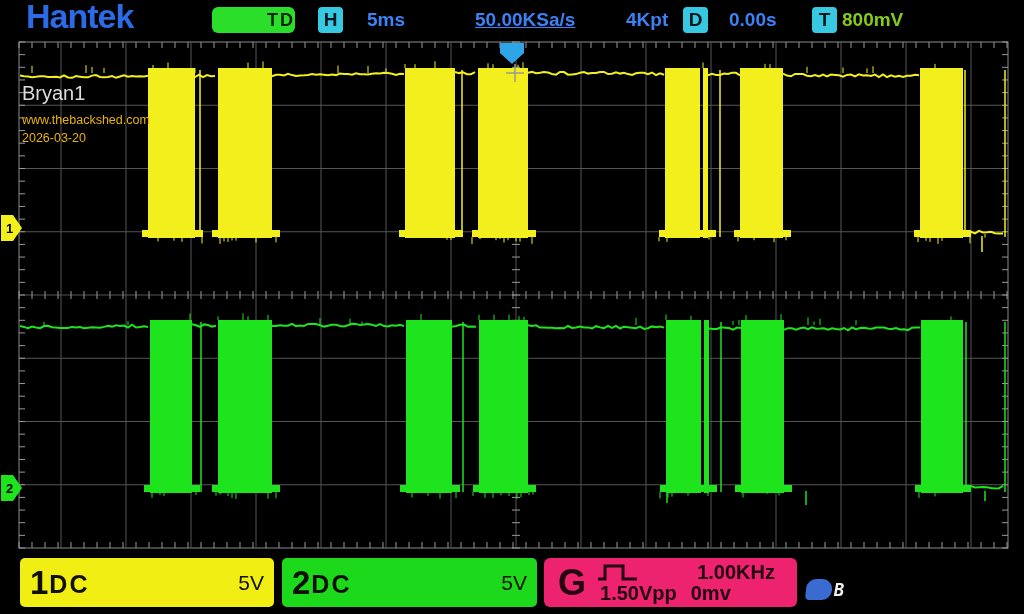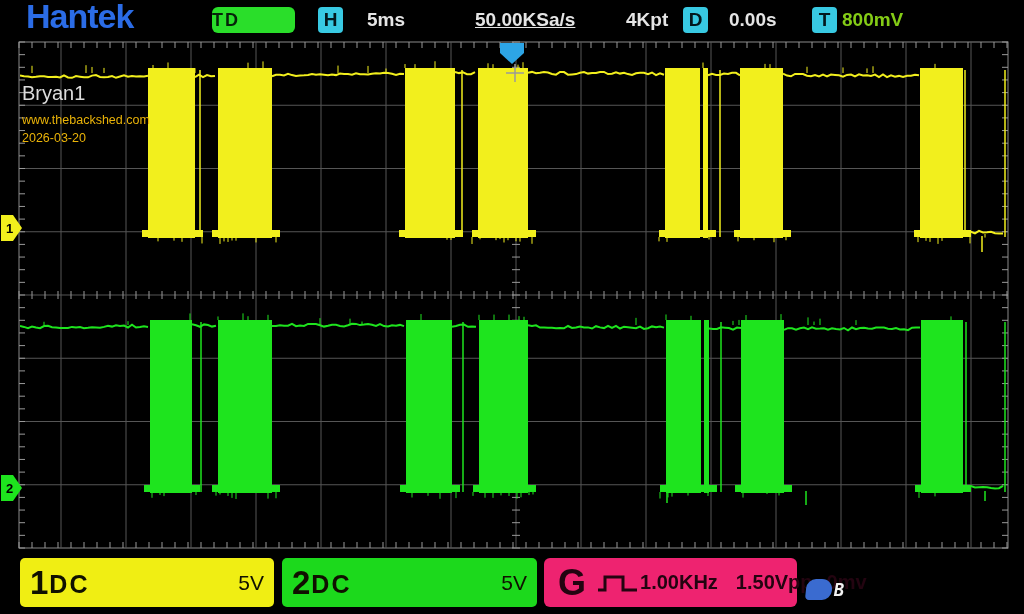--- a/index.html
+++ b/index.html
@@ -3,44 +3,44 @@
 <meta charset="utf-8">
 <style>
   html,body{margin:0;padding:0;background:#000;}
   #screen{position:relative;width:1024px;height:614px;background:#000;overflow:hidden;
           font-family:"Liberation Sans",sans-serif;}
   
   #topbar{position:absolute;left:0;top:0;width:1024px;height:29px;background:#000;}
   .logo{position:absolute;left:26px;top:-3px;font-size:34px;font-weight:800;letter-spacing:-1px;
         color:#2b6ce6;font-family:"Liberation Sans",sans-serif;}
   .badge-td{position:absolute;left:212px;top:7px;width:83px;height:26px;background:#2ade2a;
-        border-radius:6px;color:#06230a;font-weight:bold;font-size:18px;text-align:left;
+        border-radius:6px;color:#06230a;font-weight:bold;font-size:18px;text-align:right;
         line-height:26px;letter-spacing:2px;}
   .badge-cyan{position:absolute;top:7px;width:25px;height:26px;background:#38c9e2;border-radius:4px;
         color:#03181d;font-weight:bold;font-size:19px;text-align:center;line-height:26px;}
-  .tbt{position:absolute;top:9px;color:#e5e5e5;font-weight:bold;font-size:19px;}
+  .tbt{position:absolute;top:9px;color:#3b82f6;font-weight:bold;font-size:19px;}
   .tbt.yellow{color:#84cc16;}
   
   #overlay{position:absolute;left:22px;top:82px;color:#dcdcdc;line-height:1.15;}
   #overlay .l1{font-size:20px;margin-bottom:8px;}
   #overlay .l2,#overlay .l3{font-size:12.5px;margin-top:4px;color:#eab308;}
   
   #footer{position:absolute;left:0;top:553px;width:1024px;height:61px;background:#000;}
   .chbadge{position:absolute;top:5px;height:49px;border-radius:5px;display:flex;align-items:center;
         color:#101000;padding:0 10px;box-sizing:border-box;}
   .chbadge .num{font-size:33px;font-weight:bold;}
   .chbadge .coup{font-size:25px;font-weight:bold;margin-left:1px;letter-spacing:2px;margin-top:3px;}
   .chbadge .scale{margin-left:auto;font-size:21px;font-weight:normal;}
   #ch1badge{left:20px;width:254px;background:#f0ee13;}
   #ch2badge{left:282px;width:255px;background:#1cd änd91c;}
   #ch2badge{left:282px;width:255px;background:#1cd91c;}
   #genbadge{left:544px;width:253px;top:5px;height:49px;position:absolute;background:#ee2370;
         border-radius:6px;display:flex;align-items:center;color:#230410;padding:0 8px;box-sizing:border-box;}
   #genbadge .g{font-size:36px;font-weight:bold;margin:0 10px 0 6px;}
-  .genrows{display:flex;flex-direction:row;flex:1;}
+  .genrows{display:flex;flex-direction:column;flex:1;}
   .genrow{display:flex;align-items:center;font-weight:bold;font-size:20px;line-height:21px;}
   .genrow .freq{margin-left:auto;margin-right:14px;}
   .genrow .amp{margin-left:4px;}
   .genrow .off{margin-left:14px;}
   #usb{position:absolute;left:806px;top:26px;display:flex;align-items:center;}
   #usb .blob{width:26px;height:21px;background:#3a6bd0;border-radius:9px 11px 9px 4px;transform:skewX(-6deg);}
   #usb .lbl{color:#f2f2f2;font-weight:bold;font-style:italic;font-size:17px;margin-left:2px;
         font-family:"DejaVu Sans Mono",monospace;}
 </style>
 </head>

